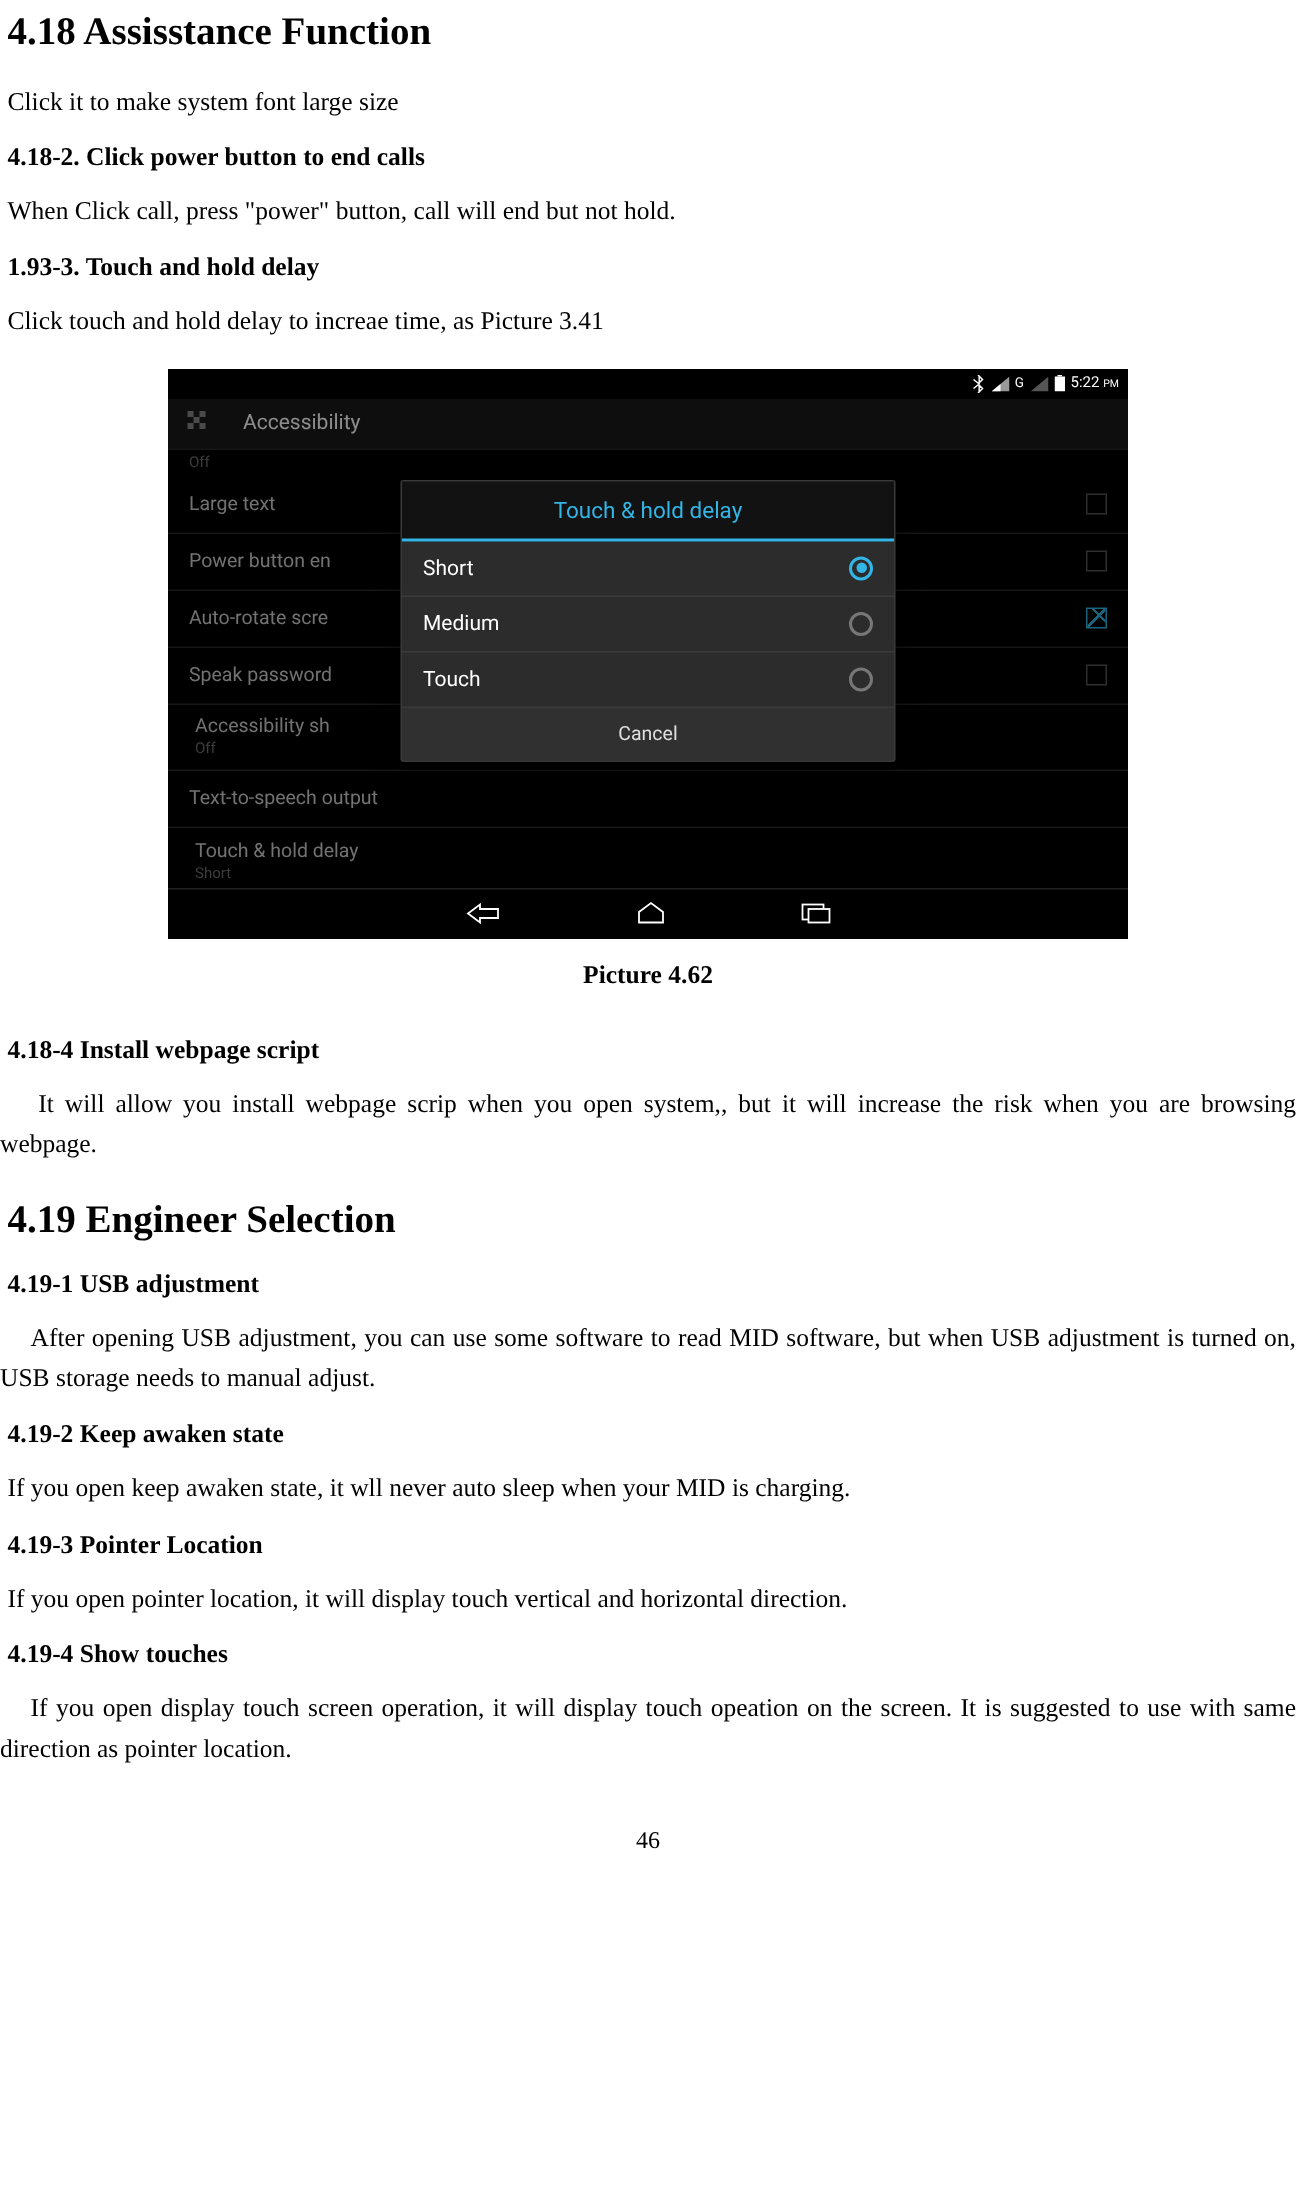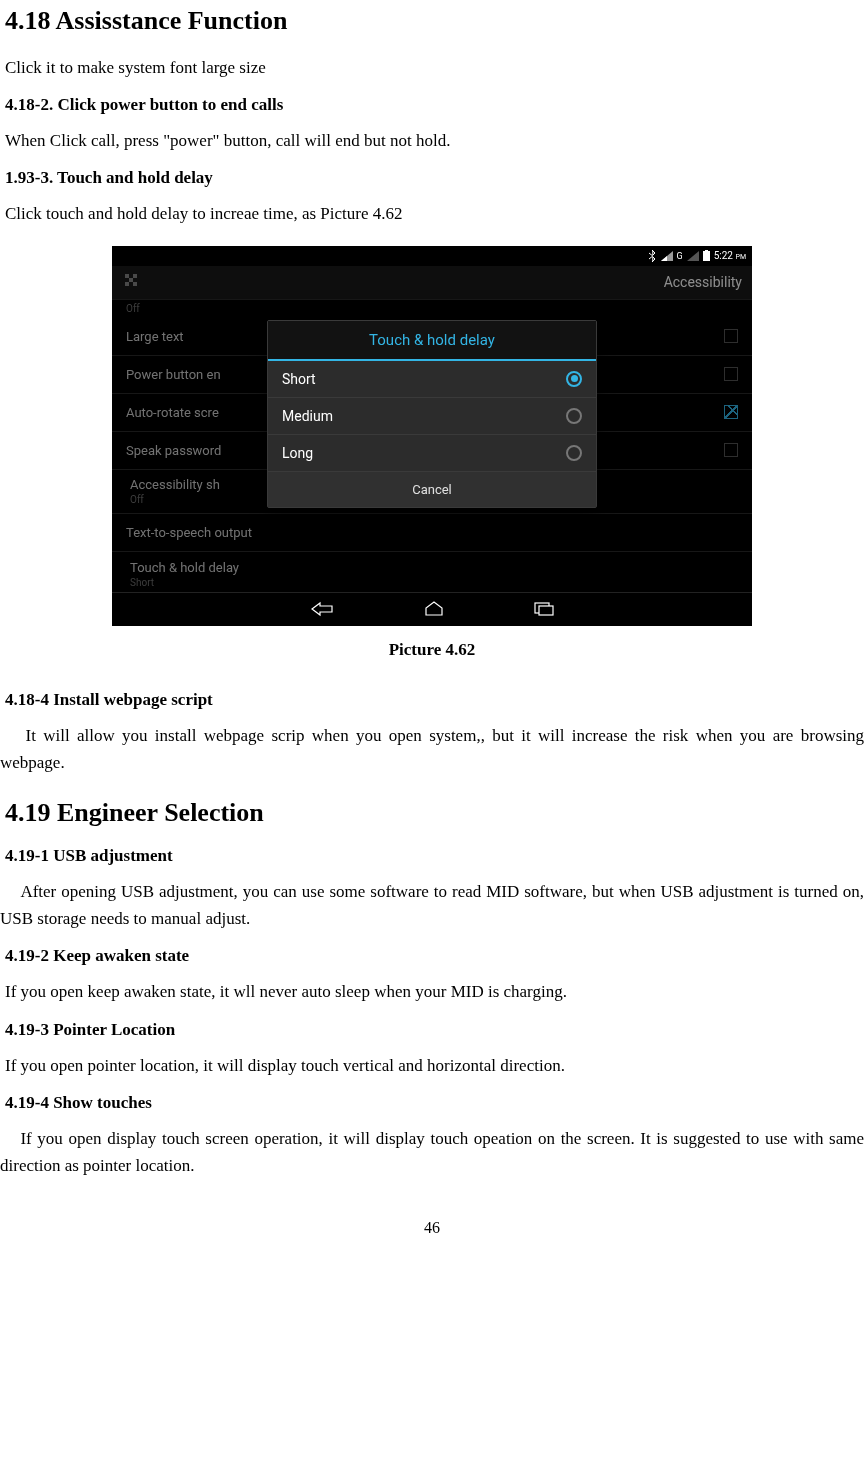--- a/index.html
+++ b/index.html
@@ -66,24 +66,23 @@
     }
     .statusbar .si { display:inline-flex; align-items:center; }
     .statusbar svg { display:block; }
     .timelabel { font-size:10px; color:#fff; }
 
     .appheader {
       height: 34px;
       background: #1b1b1b;
       display: flex;
       align-items: center;
-      gap: 10px;
+      gap: 22px;
       padding: 0 10px;
       border-bottom: 1px solid #2a2a2a;
-      justify-content: space-between;
     }
     .appheader .title { color:#fff; font-size:14px; }
 
     .rows { }
     .row {
       height: 38px;
       border-bottom: 1px solid #2a2a2a;
       display: flex;
       align-items: center;
       padding: 0 14px;
@@ -149,21 +148,21 @@
 
 <div class="content">
   <h2>4.18 Assisstance Function</h2>
 
   <p class="body">Click it to make system font large size</p>
 
   <h3>4.18-2. Click power button to end calls</h3>
   <p class="body">When Click call, press "power" button, call will end but not hold.</p>
 
   <h3>1.93-3. Touch and hold delay</h3>
-  <p class="body">Click touch and hold delay to increae time, as Picture 4.62</p>
+  <p class="body">Click touch and hold delay to increae time, as Picture 3.41</p>
 </div>
 
 <div class="figwrap">
   <div class="shot">
 
     <div class="statusbar">
       <span class="si">
         <svg width="10" height="12" viewBox="0 0 10 12">
             <path d="M5 0 L8 3 L5.8 5.2 L5.8 0.8 Z M5 12 L8 9 L5.8 6.8 L5.8 11.2 Z M2 3 L5.8 6 L2 9" stroke="#fff" stroke-width="1" fill="none"></path>
           </svg>
@@ -238,21 +237,21 @@
         <div class="dlg-title">Touch &amp; hold delay</div>
         <div class="dlg-opt">
           <span>Short</span>
           <span class="radio sel"></span>
         </div>
         <div class="dlg-opt">
           <span>Medium</span>
           <span class="radio"></span>
         </div>
         <div class="dlg-opt">
-          <span>Long</span>
+          <span>Touch</span>
           <span class="radio"></span>
         </div>
         <div class="dlg-cancel">Cancel</div>
       </div>
     </div>
 
     <div class="navbar">
       <span class="navbtn">
         <svg width="24" height="16" viewBox="0 0 24 16">
             <path d="M2 8 L10 2 L10 5 L22 5 L22 11 L10 11 L10 14 Z" fill="none" stroke="#fff" stroke-width="1.2"></path>

